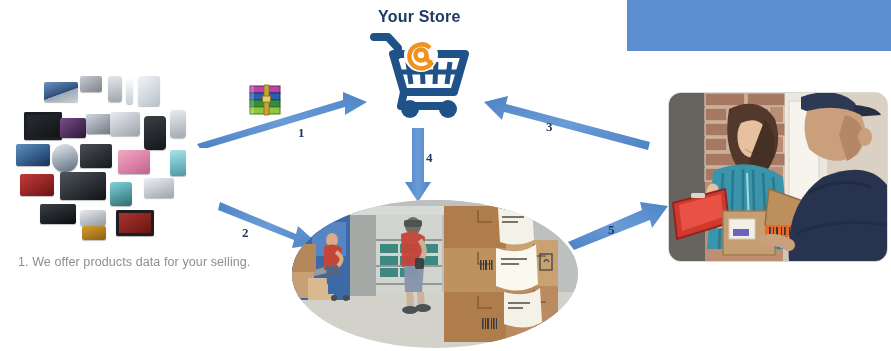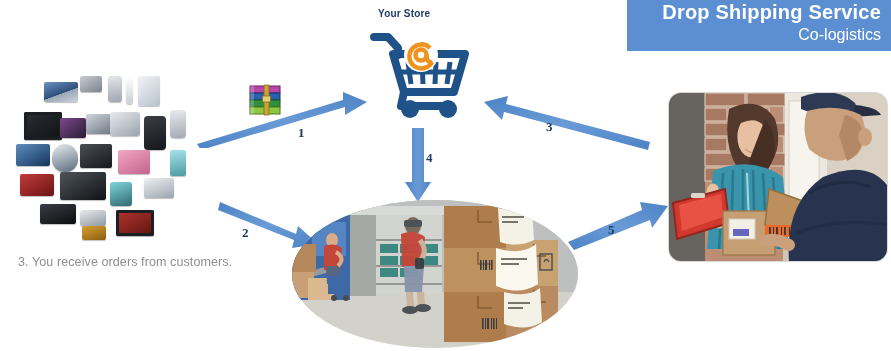--- a/index.html
+++ b/index.html
@@ -43,21 +43,21 @@
     font-size: 16px;
     white-space: nowrap;
   }
 
   
   #store-label {
     position: absolute;
     left: 378px;
     top: 8px;
     color: #1f3a63;
-    font-size: 10px;
+    font-size: 16px;
     font-weight: bold;
     letter-spacing: 0.2px;
     white-space: nowrap;
   }
   #cart {
     position: absolute;
     left: 368px;
     top: 24px;
     width: 104px;
     height: 96px;
@@ -135,22 +135,20 @@
     white-space: nowrap;
     letter-spacing: 0.1px;
   }
 </style>
 </head>
 <body>
 
 <div id="stage">
 
   <div id="banner">
-    <div id="banner-title">Drop Shipping Service</div>
-    <div id="banner-sub">Co-logistics</div>
   </div>
 
   <div id="store-label">Your Store</div>
   <div id="cart">
     <svg viewBox="0 0 104 96" width="104" height="96" aria-hidden="true">
 
       <path d="M6 13 L20 13 L30 24 L30 31" stroke="#1f5288" stroke-width="8" fill="none" stroke-linecap="round" stroke-linejoin="round"></path>
 
       <path d="M25 30 L97 30 L86 68 L36 68 Z" stroke="#1f5288" stroke-width="8" fill="none" stroke-linejoin="round"></path>
 
@@ -489,16 +487,16 @@
         <path d="M128 140 q40 -16 90 -8" stroke="#16203a" stroke-width="3" fill="none" opacity="0.7"></path>
       </g>
 
       <path d="M120 152 q-14 -8 -24 -4" stroke="#c89a74" stroke-width="12" fill="none" stroke-linecap="round"></path>
 
       <rect x="0" y="0" width="218" height="168" fill="#ffffff" opacity="0.05"></rect>
     </svg>
   </div>
 
   <div id="steplist">
-    <div class="step-line">3. You receive orders from customers.</div>
+    <div class="step-line">1. We offer products data  for your selling.</div>
   </div>
 
 </div>
 
 </body></html>

